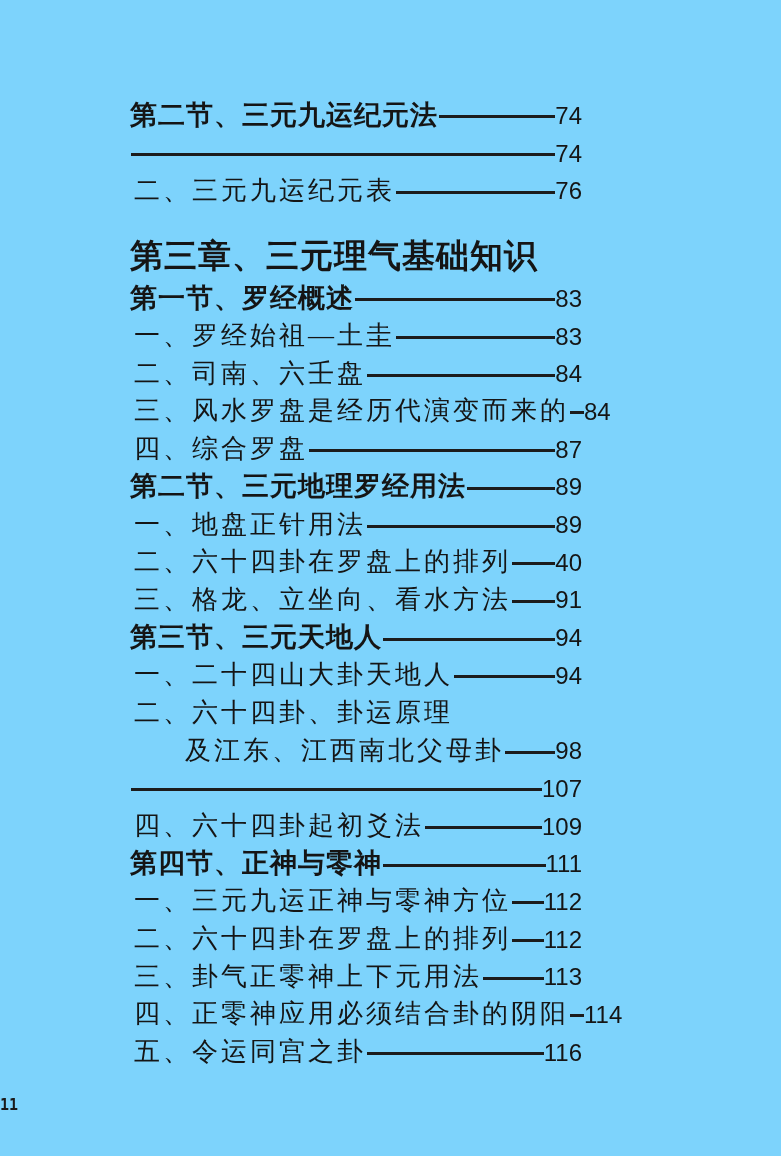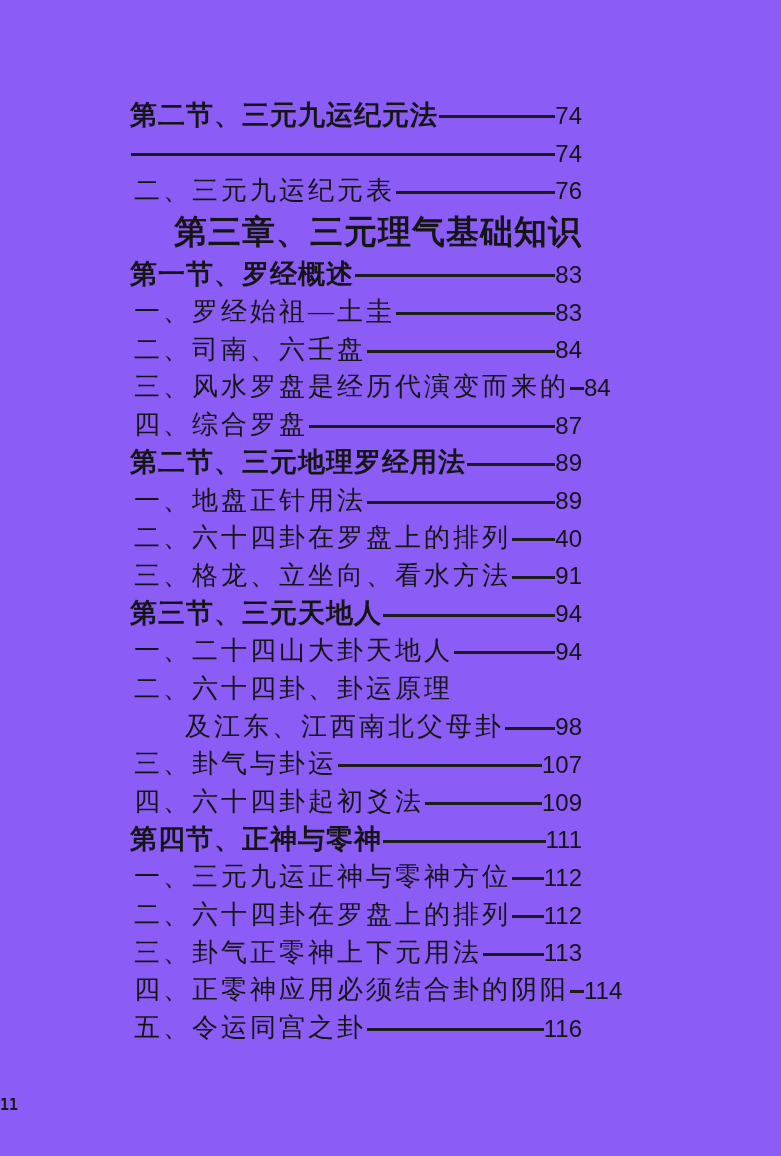--- a/index.html
+++ b/index.html
@@ -1,21 +1,21 @@
 <!DOCTYPE html>
 <html><head>
 <meta charset="utf-8">
 <style>
   html, body { margin: 0; padding: 0; background: #e8e8e8; }
   .page {
     position: relative;
     width: 781px;
     height: 1156px;
     margin: 0 auto;
-    background: #8b5cf6;
+    background: #7dd3fc;
     color: #151515;
     overflow: hidden;
   }
   .toc {
     position: absolute;
     left: 130px;
     top: 96px;
     width: 452px;
   }
   .row {
@@ -49,21 +49,22 @@
     margin-left: 1px;
   }
   .pagenum {
     font-family: "Liberation Sans", sans-serif;
     font-size: 24px;
     white-space: nowrap;
     transform: translateY(1px);
   }
   .row.chapter {
     height: 46px;
-    justify-content: flex-end;
+    margin-top: 24px;
+    justify-content: flex-start;
   }
   .row.chapter .label {
     font-family: "Liberation Sans", sans-serif;
     font-weight: 700;
     font-size: 33px;
     letter-spacing: 1px;
   }
   .footer {
     position: absolute;
     top: 1096px;
@@ -174,21 +175,20 @@
 
   </div>
 
   <div class="row continuation">
     <span class="label">及江东、江西南北父母卦</span>
     <span class="leader"></span>
     <span class="pagenum">98</span>
   </div>
 
   <div class="row item">
-    <span class="label">三、卦气与卦运</span>
     <span class="leader"></span>
     <span class="pagenum">107</span>
   </div>
 
   <div class="row item">
     <span class="label">四、六十四卦起初爻法</span>
     <span class="leader"></span>
     <span class="pagenum">109</span>
   </div>
 

